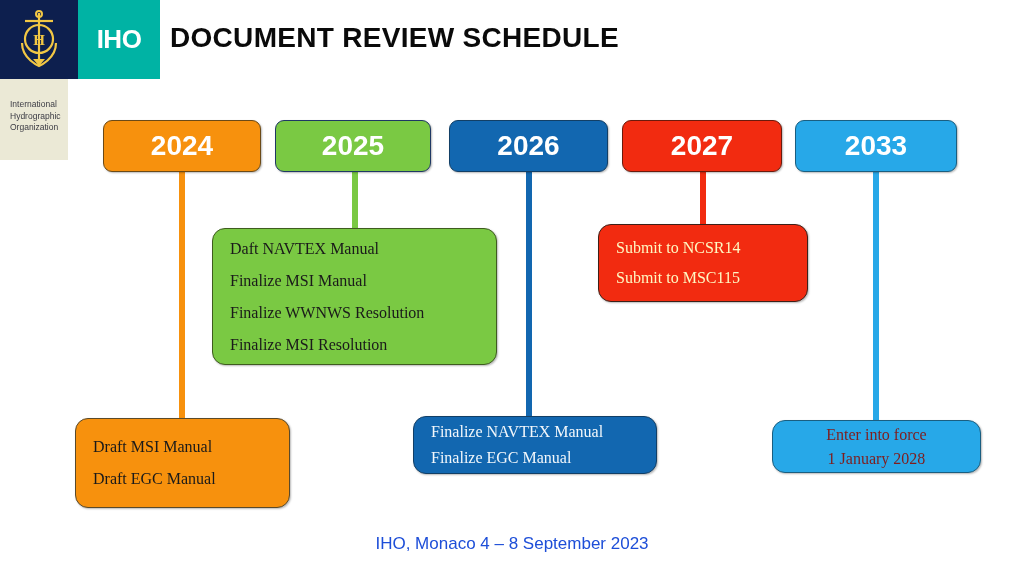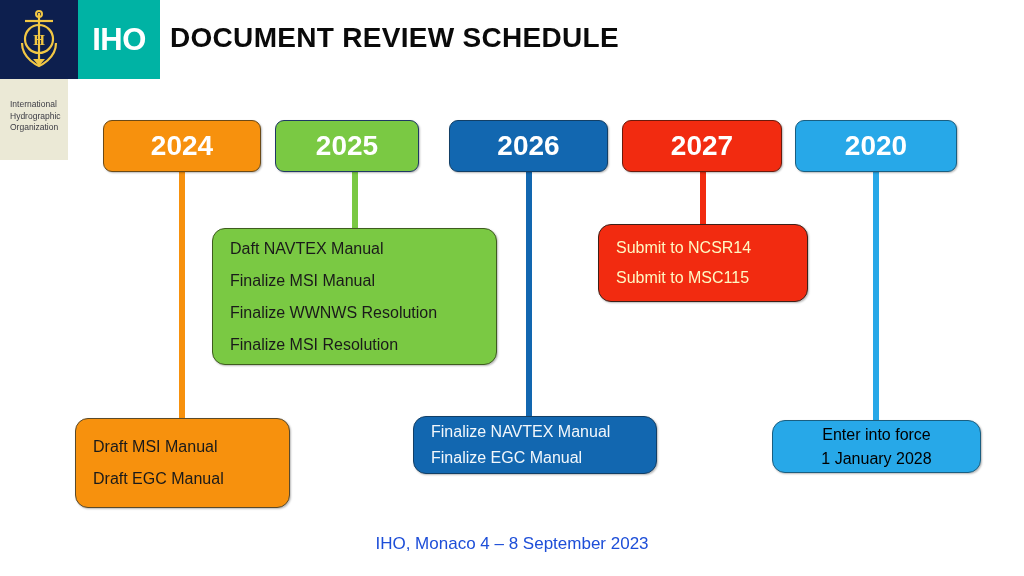--- a/index.html
+++ b/index.html
@@ -38,21 +38,21 @@
     top: 0;
     width: 82px;
     height: 79px;
     background: #00b3a4;
     display: flex;
     align-items: center;
     justify-content: center;
   }
   .logo-teal span {
     color: #ffffff;
-    font-size: 31px;
+    font-size: 26px;
     font-weight: bold;
     letter-spacing: -0.5px;
     font-family: "Liberation Sans", sans-serif;
   }
   .logo-beige {
     position: absolute;
     left: 0;
     top: 79px;
     width: 68px;
     height: 81px;
@@ -104,21 +104,21 @@
 
   
   .box {
     position: absolute;
     border-radius: 13px;
     box-sizing: border-box;
     box-shadow: 1px 1px 2px rgba(0,0,0,0.28);
     display: flex;
     flex-direction: column;
     justify-content: center;
-    font-family: Liberation Sans, sans-serif;
+    font-family: Liberation Serif, serif;
   }
   .box .line {
     font-size: 16px;
     white-space: nowrap;
   }
   .box.left-align { align-items: flex-start; padding-left: 17px; }
   .box.center-align { align-items: center; }
 
   
   .footer {
@@ -165,42 +165,42 @@
 
   <div class="title">DOCUMENT REVIEW SCHEDULE</div>
 
   <div id="timeline-layer">
       <div class="stem" style="left: 179px; top: 170px; height: 250px; background: rgb(247, 145, 13);"></div>
       <div class="stem" style="left: 352px; top: 170px; height: 62px; background: rgb(122, 201, 67);"></div>
       <div class="stem" style="left: 526px; top: 170px; height: 248px; background: rgb(18, 103, 176);"></div>
       <div class="stem" style="left: 700px; top: 170px; height: 58px; background: rgb(242, 43, 16);"></div>
       <div class="stem" style="left: 873px; top: 170px; height: 252px; background: rgb(39, 168, 232);"></div>
       <div class="year" style="left: 103px; top: 120px; width: 158px; background: rgb(247, 145, 13); border: 1.5px solid rgb(107, 74, 23);">2024</div>
-      <div class="year" style="left: 275px; top: 120px; width: 144px; background: rgb(122, 201, 67); border: 1.5px solid rgb(31, 56, 100);">2025</div>
+      <div class="year" style="left: 275px; top: 120px; width: 156px; background: rgb(122, 201, 67); border: 1.5px solid rgb(31, 56, 100);">2025</div>
       <div class="year" style="left: 449px; top: 120px; width: 159px; background: rgb(18, 103, 176); border: 1.5px solid rgb(18, 63, 102);">2026</div>
       <div class="year" style="left: 622px; top: 120px; width: 160px; background: rgb(242, 43, 16); border: 1.5px solid rgb(107, 26, 12);">2027</div>
-      <div class="year" style="left: 795px; top: 120px; width: 162px; background: rgb(39, 168, 232); border: 1.5px solid rgb(26, 94, 128);">2020</div>
+      <div class="year" style="left: 795px; top: 120px; width: 162px; background: rgb(39, 168, 232); border: 1.5px solid rgb(26, 94, 128);">2033</div>
       <div class="box left-align" style="left: 212px; top: 228px; width: 285px; height: 137px; background: rgb(122, 201, 67); border: 1.5px solid rgb(63, 92, 31); color: rgb(26, 26, 26);">
         <div class="line" style="line-height: 32px;">Daft NAVTEX Manual</div>
         <div class="line" style="line-height: 32px;">Finalize MSI Manual</div>
         <div class="line" style="line-height: 32px;">Finalize WWNWS Resolution</div>
         <div class="line" style="line-height: 32px;">Finalize MSI Resolution</div>
       </div>
       <div class="box left-align" style="left: 598px; top: 224px; width: 210px; height: 78px; background: rgb(242, 43, 16); border: 1.5px solid rgb(61, 32, 24); color: #fef9c3;">
         <div class="line" style="line-height: 30px;">Submit to NCSR14</div>
         <div class="line" style="line-height: 30px;">Submit to MSC115</div>
       </div>
       <div class="box left-align" style="left: 75px; top: 418px; width: 215px; height: 90px; background: rgb(247, 145, 13); border: 1.5px solid rgb(90, 74, 42); color: rgb(26, 26, 26);">
         <div class="line" style="line-height: 32px;">Draft MSI Manual</div>
         <div class="line" style="line-height: 32px;">Draft EGC Manual</div>
       </div>
       <div class="box left-align" style="left: 413px; top: 416px; width: 244px; height: 58px; background: rgb(18, 103, 176); border: 1.5px solid rgb(18, 63, 102); color: rgb(242, 247, 251);">
         <div class="line" style="line-height: 26px;">Finalize NAVTEX Manual</div>
         <div class="line" style="line-height: 26px;">Finalize EGC Manual</div>
       </div>
-      <div class="box center-align" style="left: 772px; top: 420px; width: 209px; height: 53px; background: rgb(39, 168, 232); border: 1.5px solid rgb(26, 94, 128); color: #000000;">
+      <div class="box center-align" style="left: 772px; top: 420px; width: 209px; height: 53px; background: rgb(39, 168, 232); border: 1.5px solid rgb(26, 94, 128); color: #7f1d1d;">
         <div class="line" style="line-height: 24px;">Enter into force</div>
         <div class="line" style="line-height: 24px;">1 January 2028</div>
       </div>
     </div>
 
   <div class="footer">IHO, Monaco 4 – 8 September 2023</div>
 </div>
 
 </body></html>

